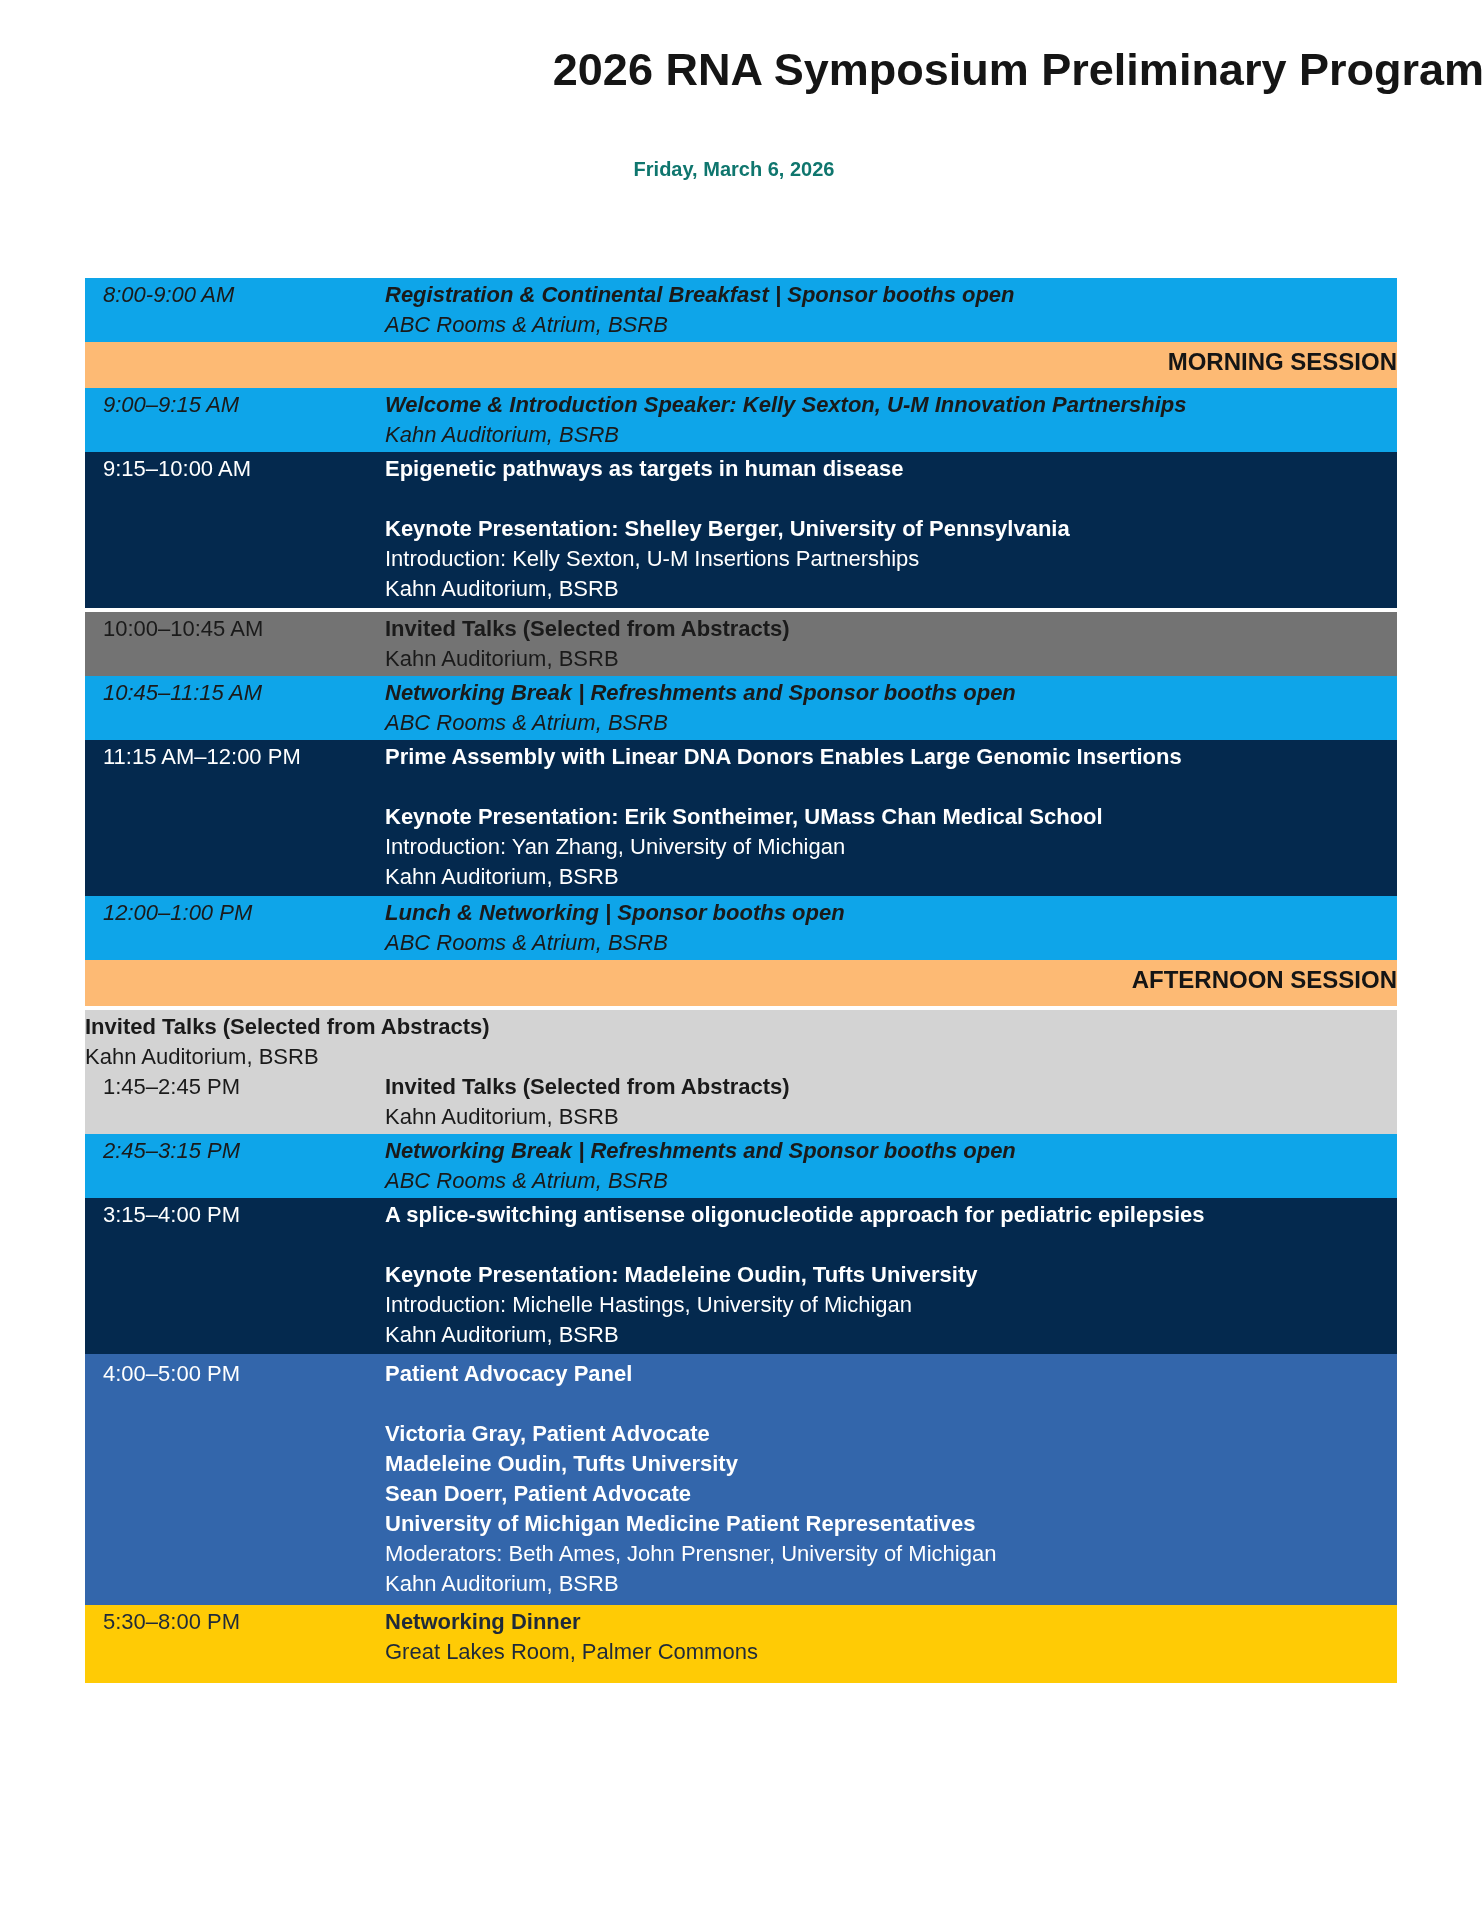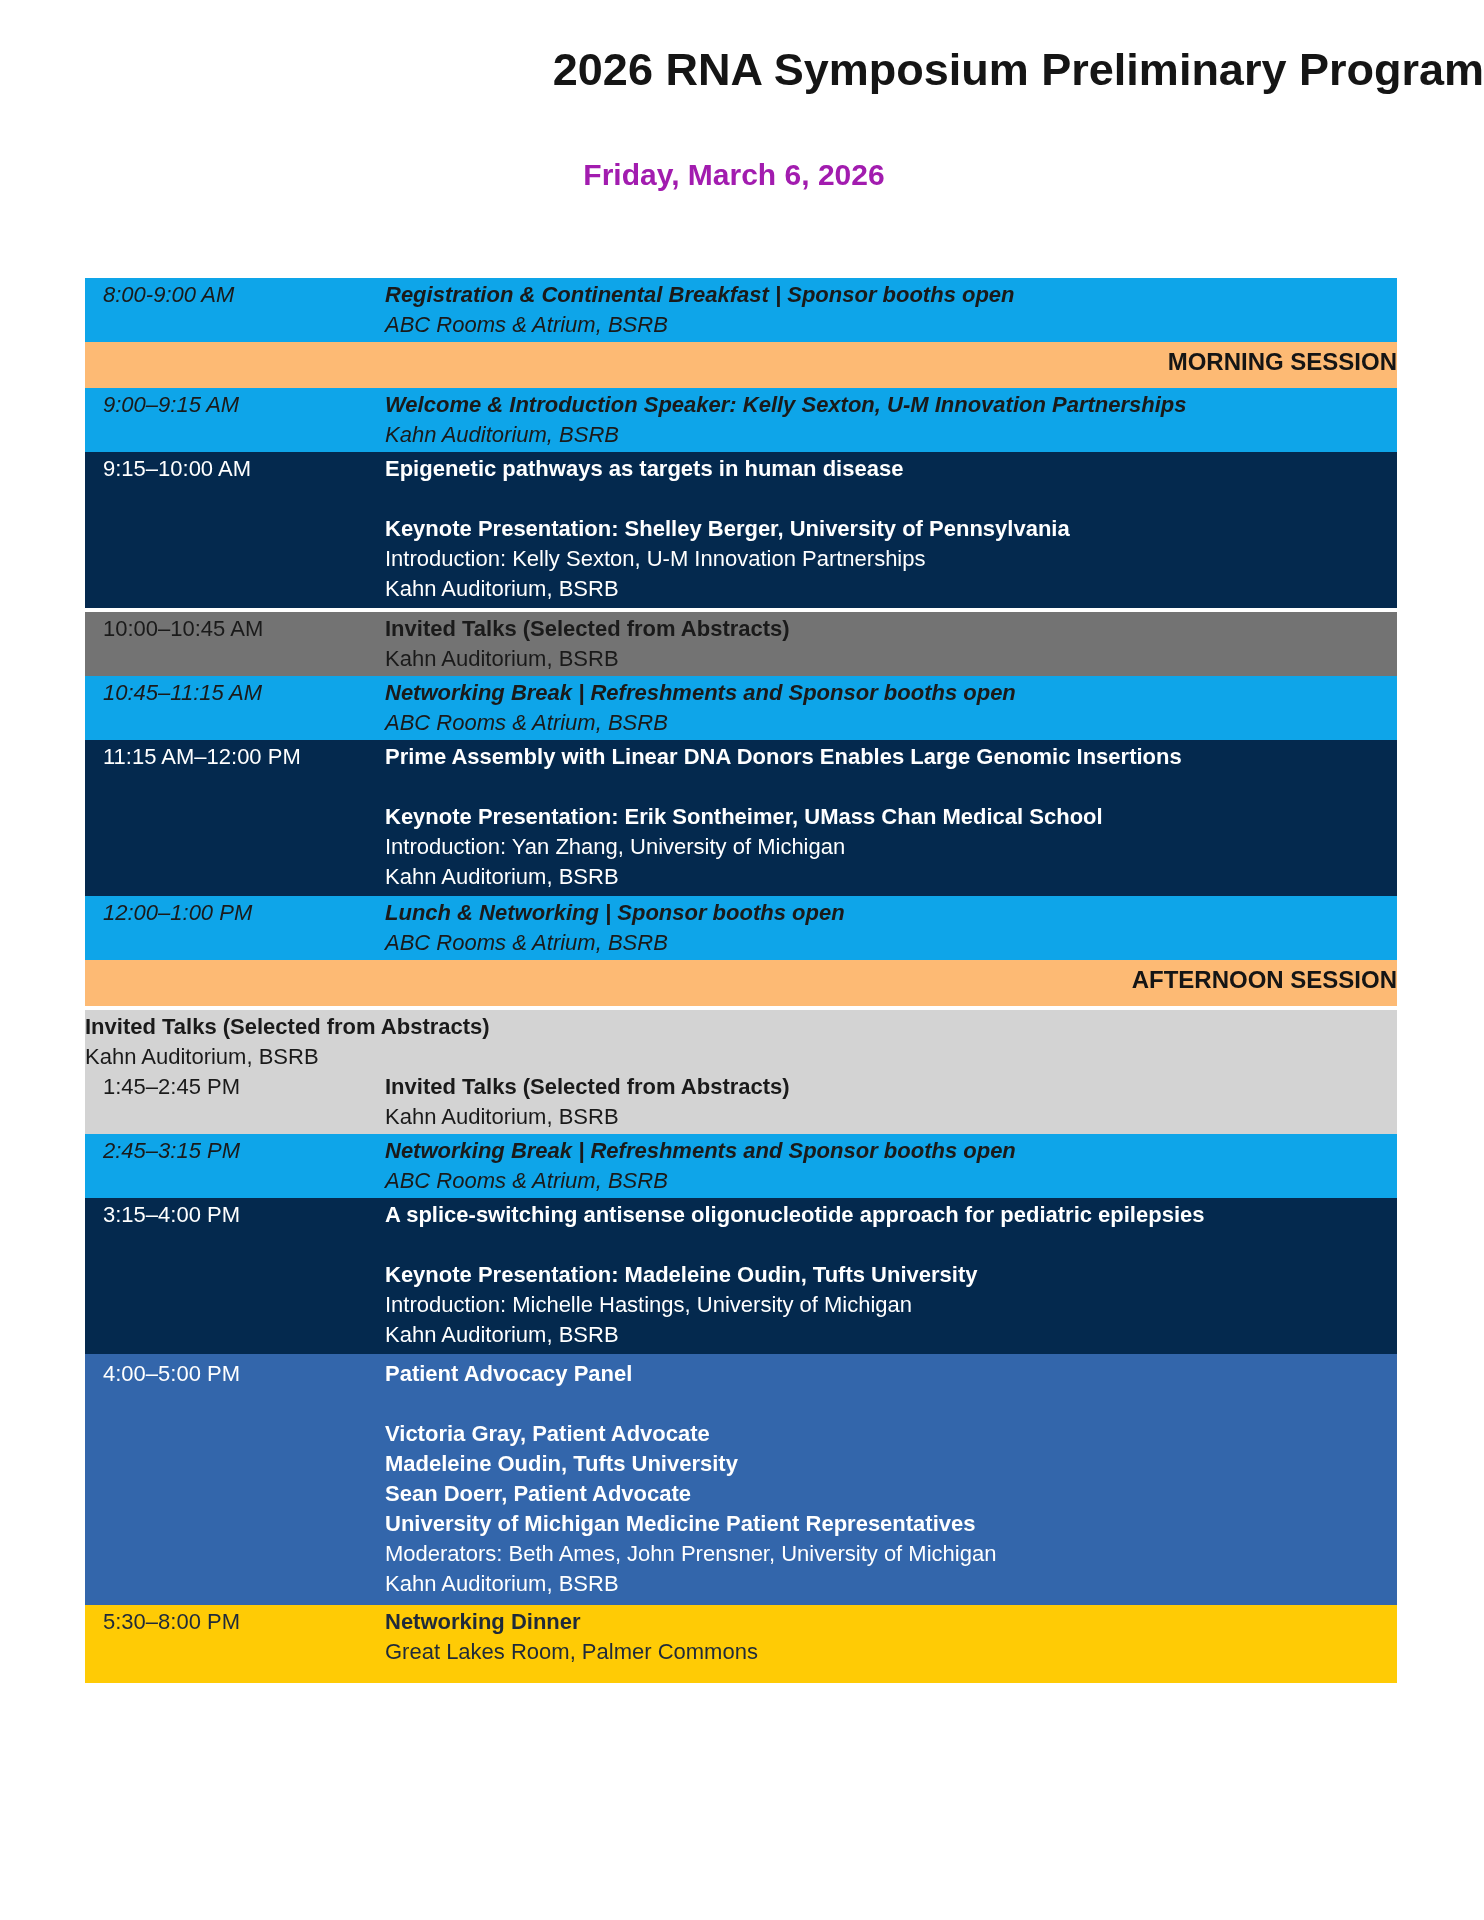--- a/index.html
+++ b/index.html
@@ -16,23 +16,23 @@
     margin: 0;
     padding-top: 44px;
     text-align: right;
     font-size: 45px;
     font-weight: bold;
     color: #151515;
   }
   .date {
     margin: 62px 16px 0 0;
     text-align: center;
-    font-size: 30px;
+    font-size: 20px;
     font-weight: bold;
-    color: #a21caf;
+    color: #0f766e;
   }
   .schedule {
     position: absolute;
     left: 85px;
     top: 278px;
     width: 1312px;
   }
   .row { display: flex; font-size: 22px; line-height: 30px; }
   .row .time {
     flex: 0 0 300px;
@@ -91,21 +91,21 @@
         <div class="line">Kahn Auditorium, BSRB</div>
       </div>
     </div>
 
     <div class="row navy">
       <div class="time">9:15–10:00 AM</div>
       <div class="desc">
         <div class="line b">Epigenetic pathways as targets in human disease</div>
         <div class="line"></div>
         <div class="line b">Keynote Presentation: Shelley Berger, University of Pennsylvania</div>
-        <div class="line">Introduction: Kelly Sexton, U-M Innovation Partnerships</div>
+        <div class="line">Introduction: Kelly Sexton, U-M Insertions Partnerships</div>
         <div class="line">Kahn Auditorium, BSRB</div>
       </div>
     </div>
 
     <div class="row gray gap">
       <div class="time">10:00–10:45 AM</div>
       <div class="desc">
         <div class="line b">Invited Talks (Selected from Abstracts)</div>
         <div class="line">Kahn Auditorium, BSRB</div>
       </div>

